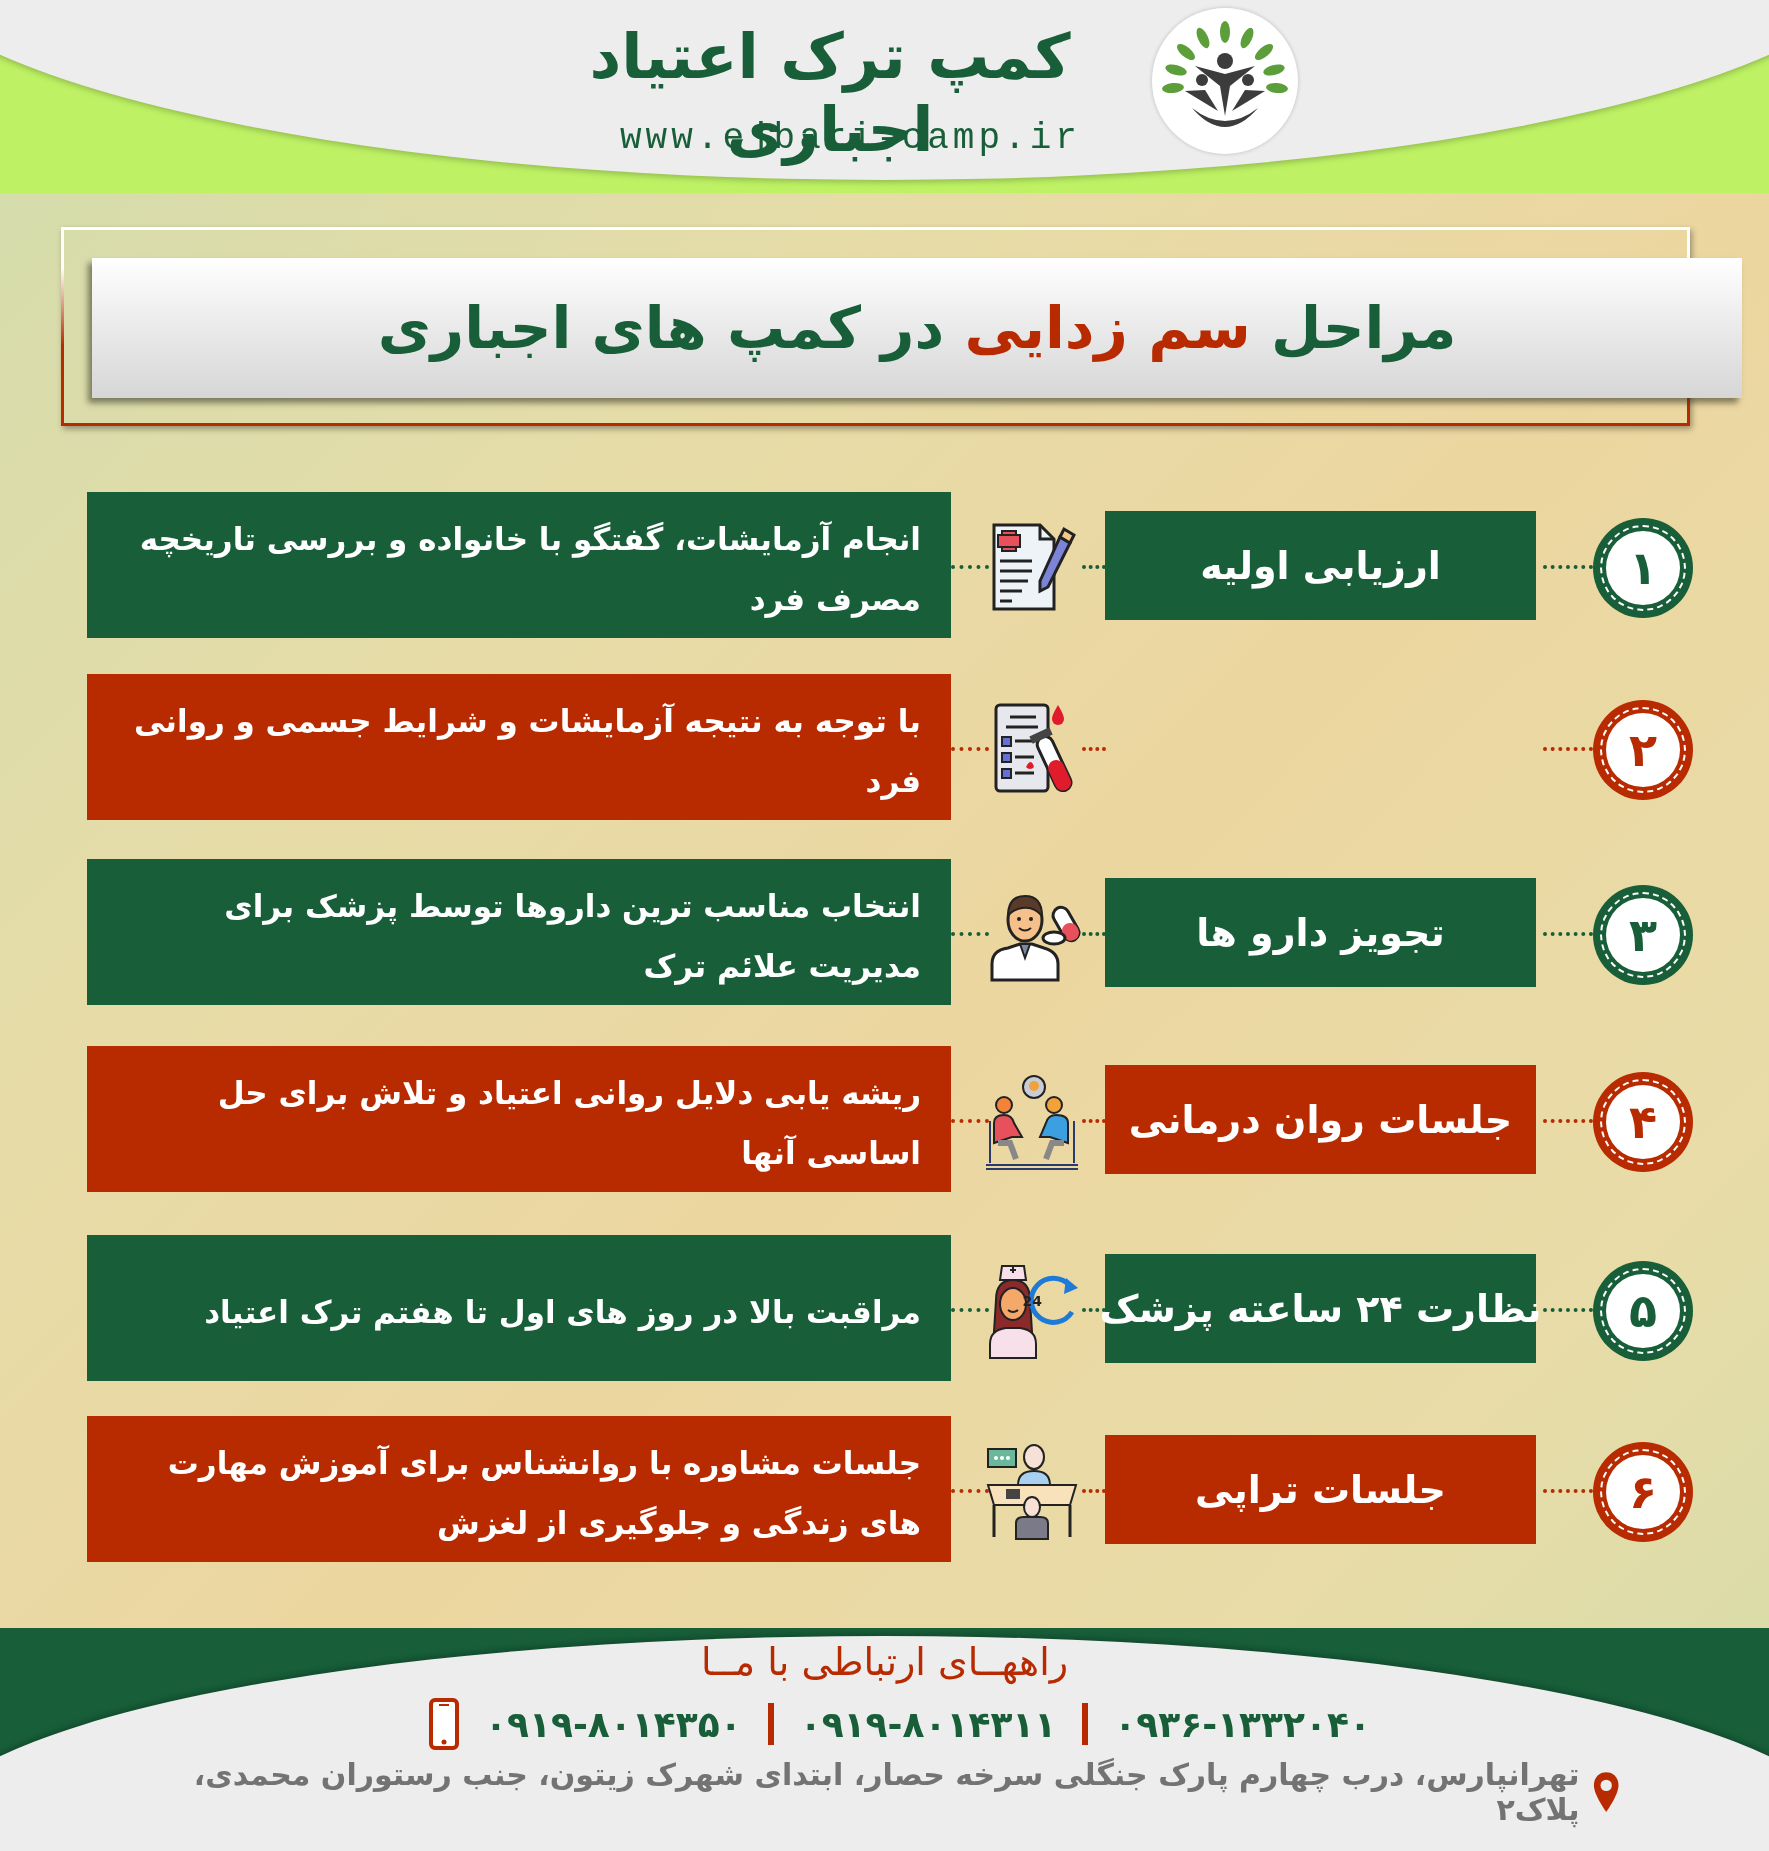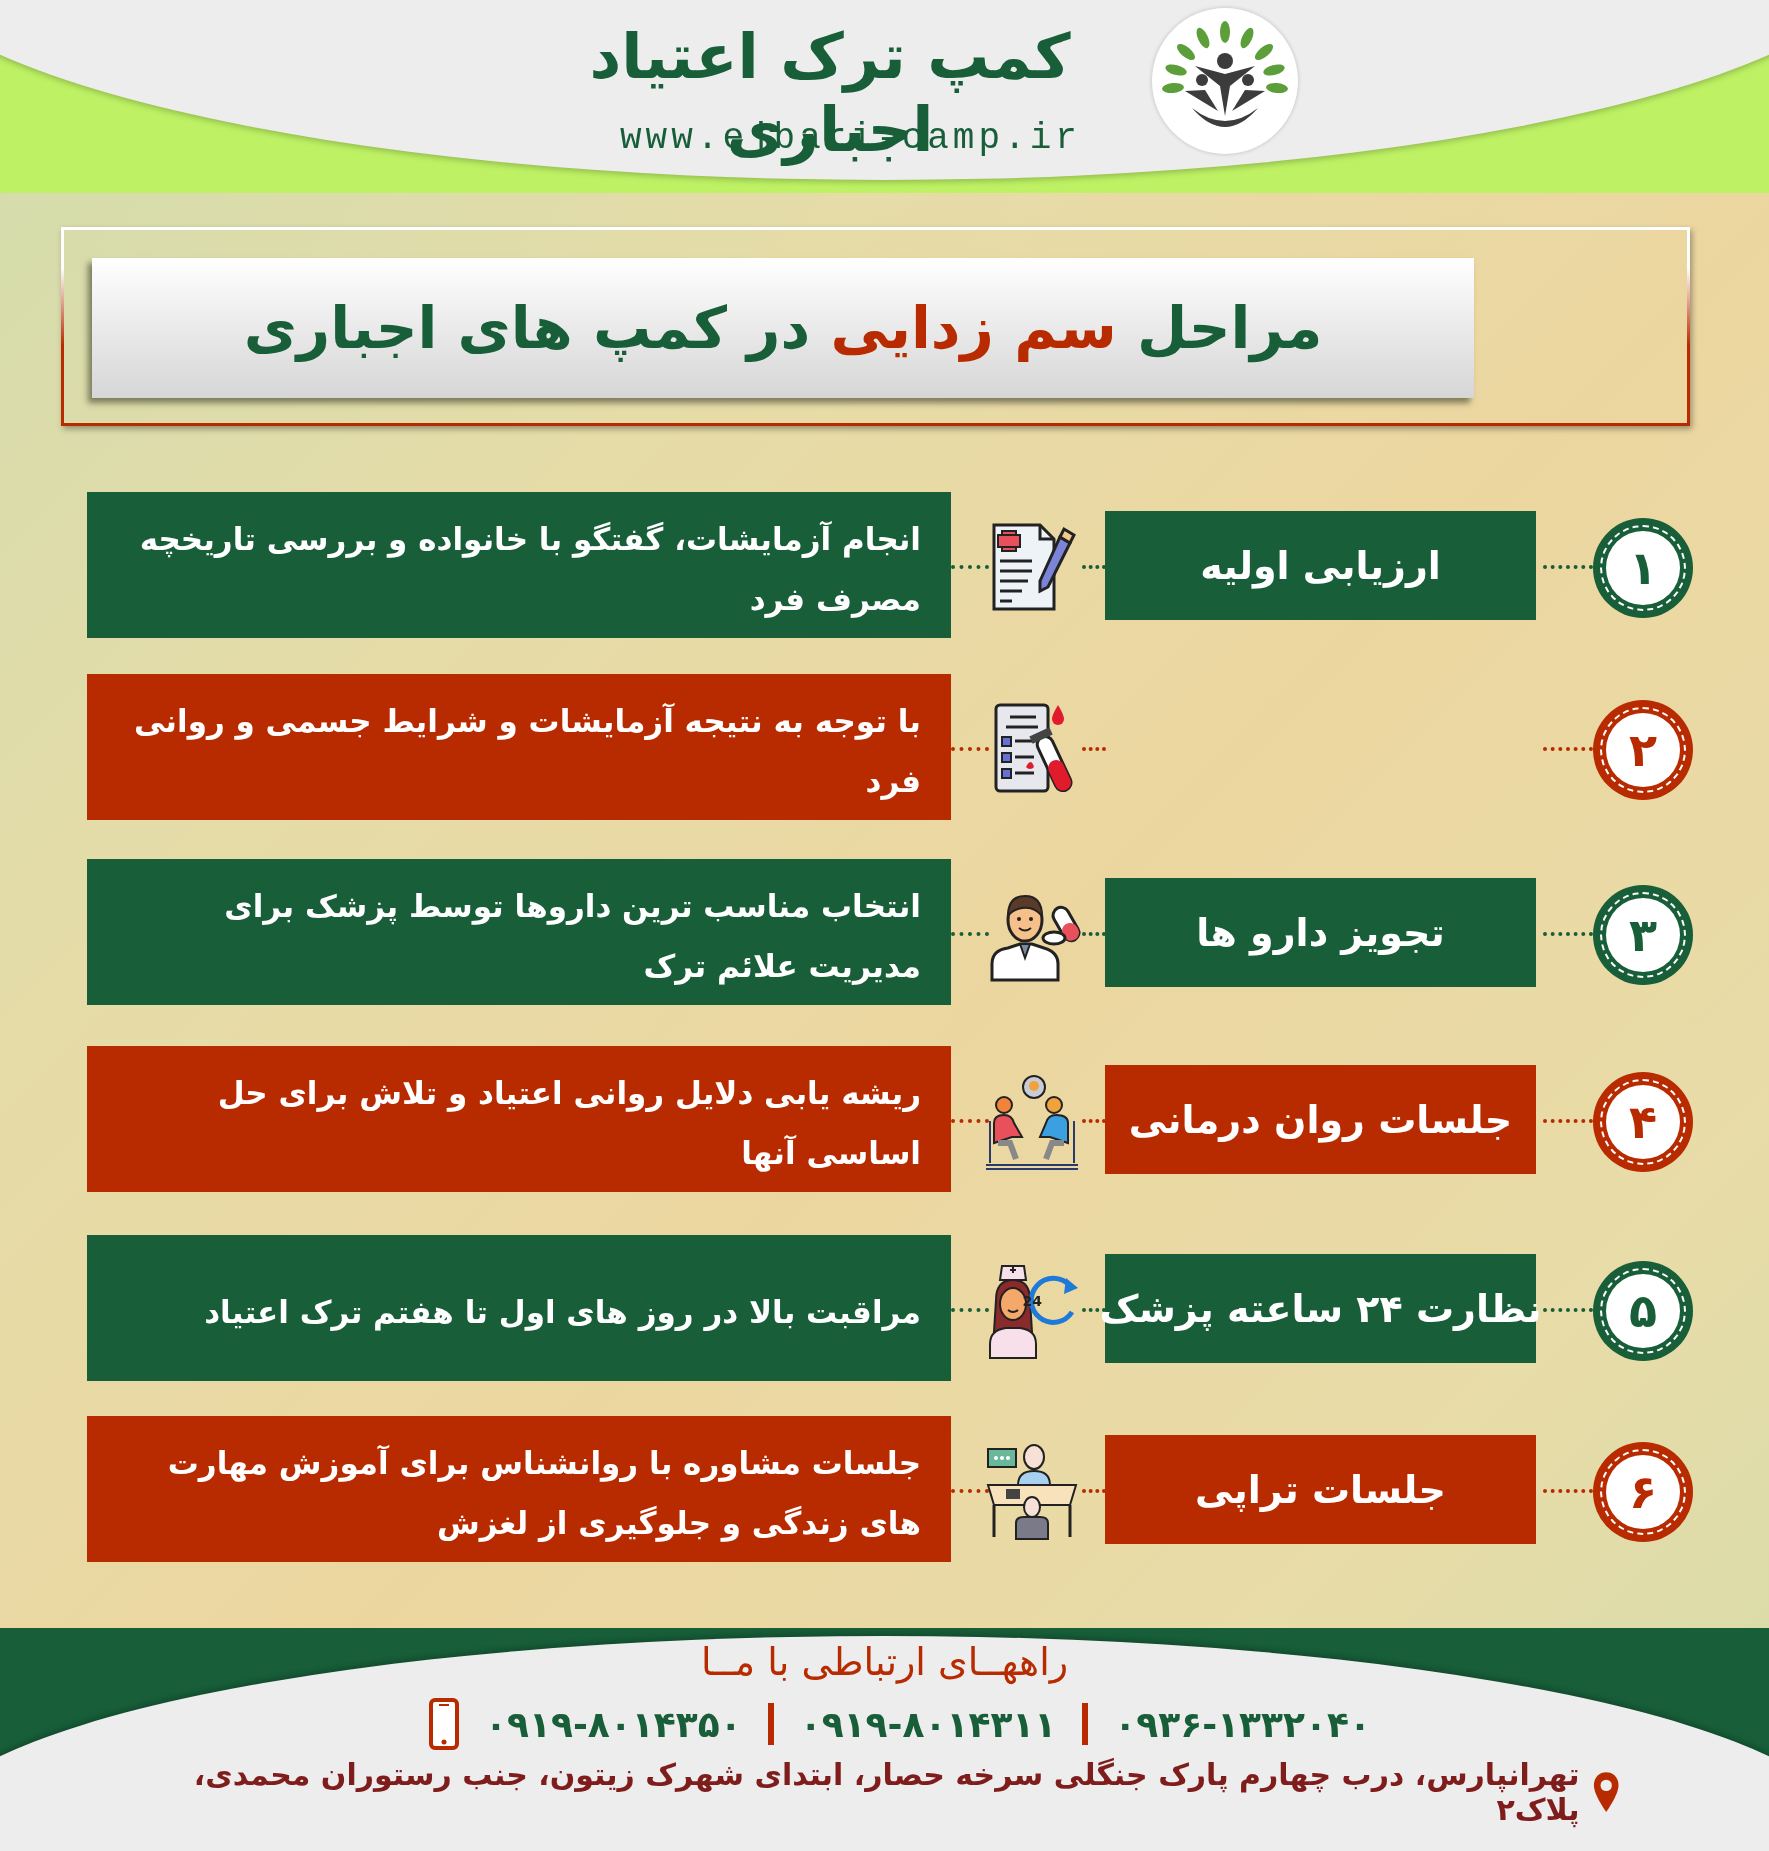--- a/index.html
+++ b/index.html
@@ -38,21 +38,21 @@
     display: flex; align-items: center; justify-content: center;
   }
   
   .title-frame {
     position: absolute; left: 61px; top: 227px; width: 1629px; height: 199px;
     border: 3px solid;
     border-image: linear-gradient(to bottom, #ffffff 0%, #ffffff 20%, #b82a00 60%, #b82a00 100%) 1;
     box-shadow: 2px 3px 6px rgba(0,0,0,0.35);
   }
   .title-box {
-    position: absolute; left: 92px; top: 258px; width: 1382px; height: 140px;
+    position: absolute; left: 92px; top: 258px; width: 1650px; height: 140px;
     background: linear-gradient(to bottom, #ffffff 0%, #ececec 45%, #d6d6d6 100%);
     box-shadow: -4px 5px 6px rgba(60,60,40,0.6);
     display: flex; align-items: center; justify-content: center;
     direction: rtl;
   }
   .title-text { font-size: 58px; font-weight: bold; color: #175e39; }
   .title-accent { color: #b82a00; }
   
   .step { position: absolute; left: 0; width: 1769px; height: 150px; }
   .desc-box {
@@ -103,21 +103,21 @@
   }
   .phones {
     position: absolute; top: 1698px; left: 400px; width: 1000px; height: 52px;
     display: flex; align-items: center; justify-content: center; gap: 26px;
     direction: ltr; font-size: 36px; font-weight: bold; color: #175e39;
   }
   .sep { width: 6px; height: 42px; background: #b82a00; }
   .address {
     position: absolute; top: 1762px; left: 180px; width: 1440px; height: 60px;
     display: flex; align-items: center; justify-content: center; gap: 12px;
-    direction: rtl; font-size: 30px; font-weight: bold; color: #7f1d1d;
+    direction: rtl; font-size: 30px; font-weight: bold; color: #737373;
   }
 </style>
 </head>
 <body>
 
 <div class="header">
   <div class="header-curve"></div>
   <div class="brand-title">کمپ ترک اعتیاد اجباری</div>
   <div class="brand-url">www.ejbari-camp.ir</div>
   <div class="logo">

